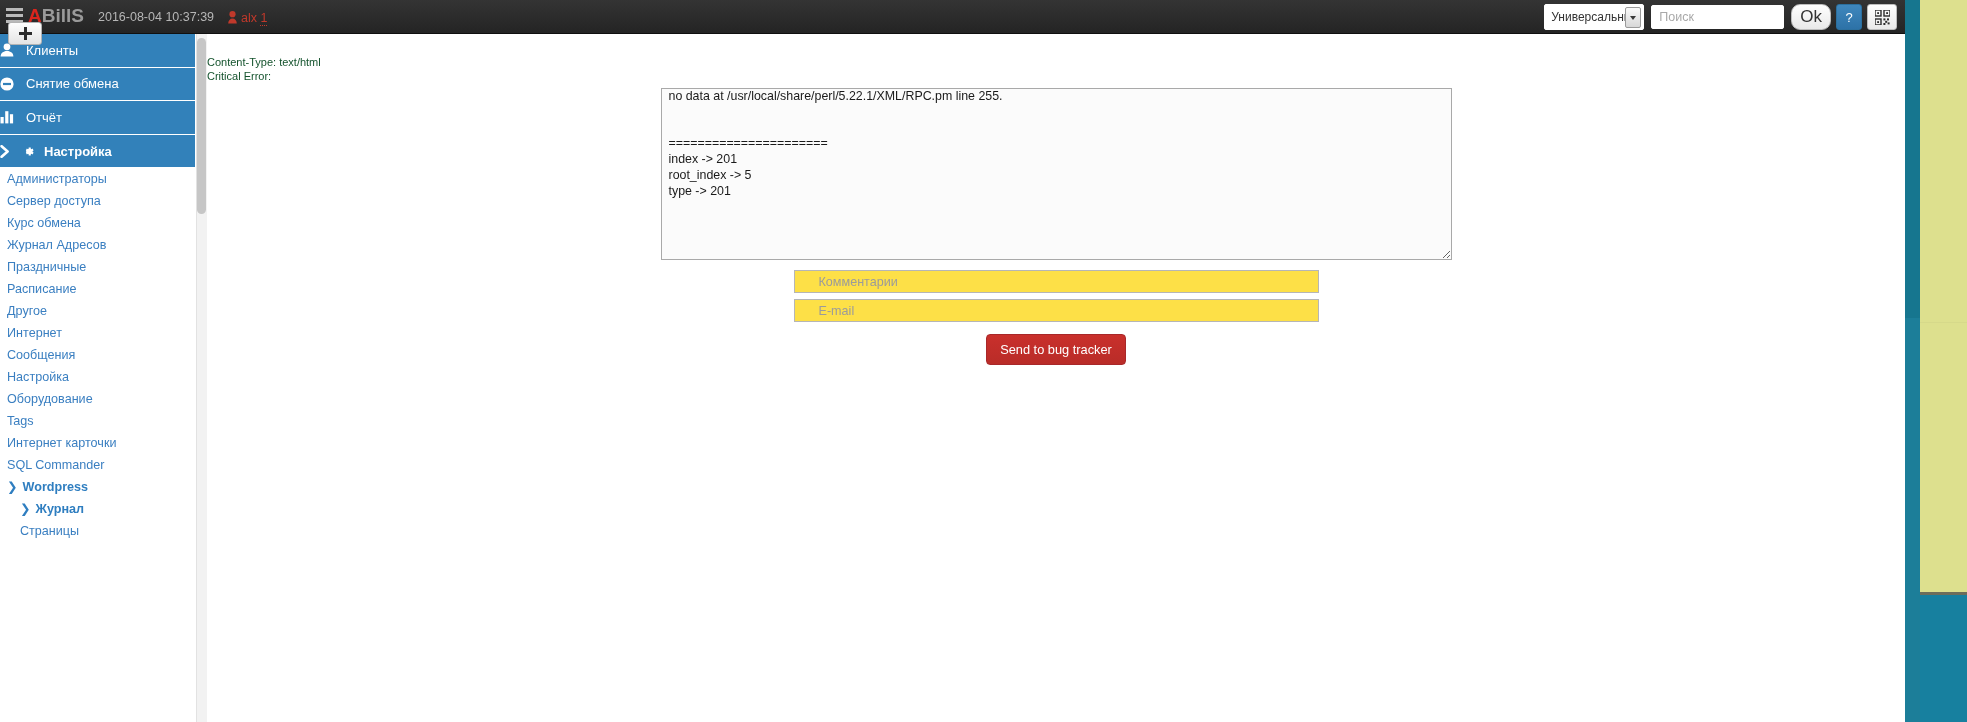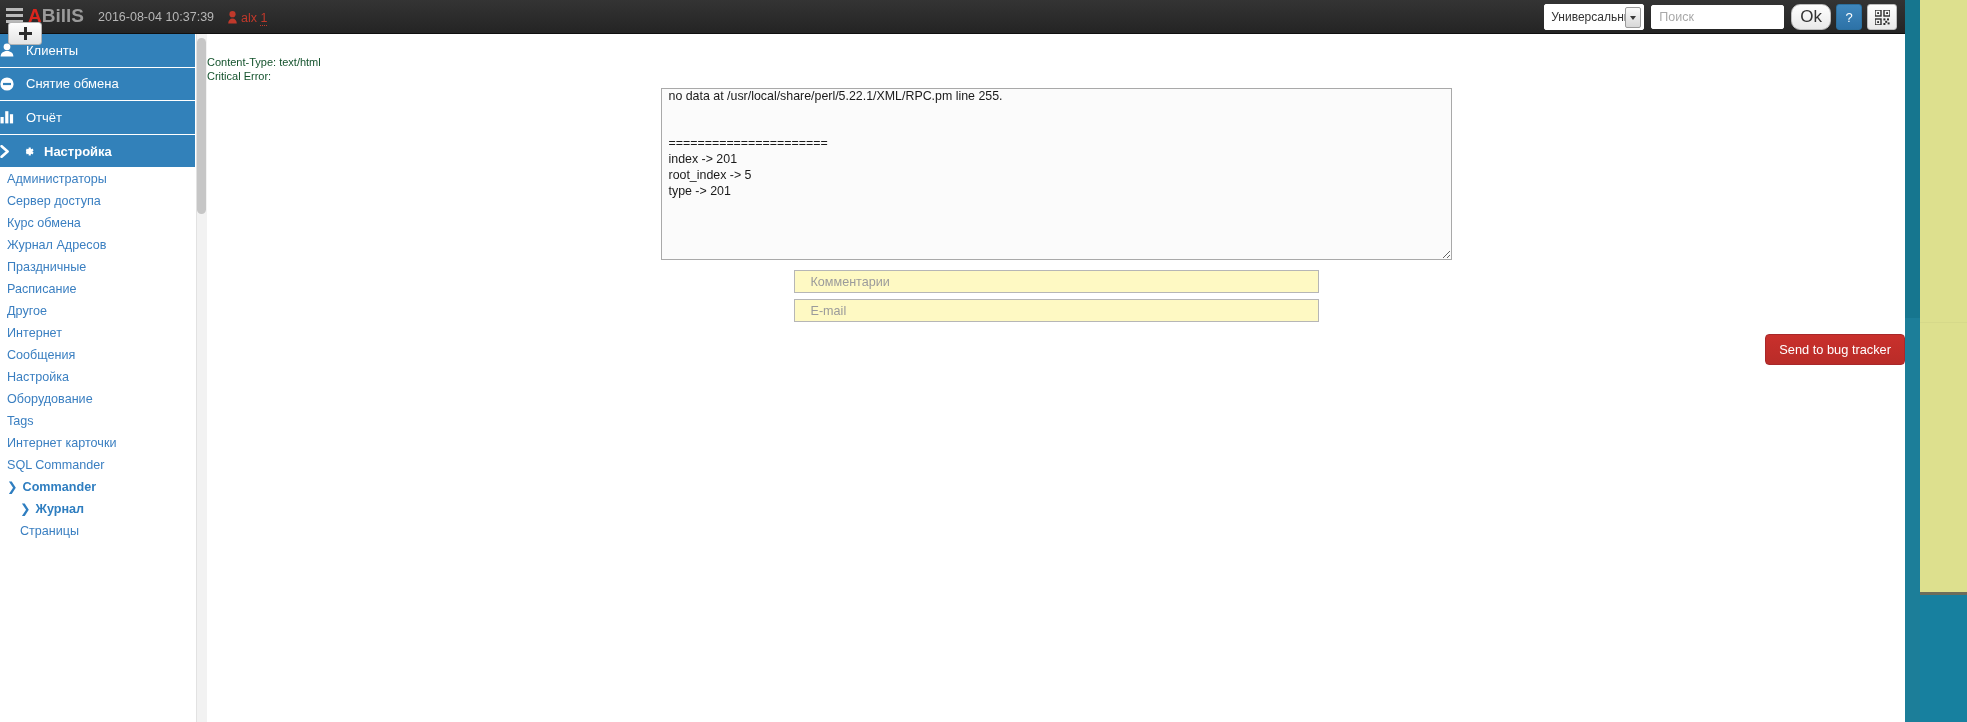--- a/index.html
+++ b/index.html
@@ -91,28 +91,28 @@
   .centerline{text-align:left;font-size:11px;color:#14532d;}
   #ct-line{margin-top:22px;}
   #err-line{margin-top:2px;}
 
   #errArea{display:block;margin:6px auto 0 auto;width:791px;height:172px;
     border:1px solid #a9a9a9;background:#fbfbfb;color:#1a1a1a;
     font-family:"Liberation Sans","DejaVu Sans",sans-serif;font-size:12.4px;line-height:15.8px;
     padding:0 7px;box-sizing:border-box;resize:vertical;overflow:hidden;white-space:pre;}
 
   .fieldrow{display:flex;justify-content:center;}
-  .txtinput{width:525px;height:23px;border:1px solid #b6b6b6;background:#fef9c3;
-    font-size:12.6px;color:#333;padding:0 16px;box-sizing:border-box;font-family:inherit;}
+  .txtinput{width:525px;height:23px;border:1px solid #b6b6b6;background:#fde047;
+    font-size:12.6px;color:#333;padding:0 24px;box-sizing:border-box;font-family:inherit;}
   .txtinput::placeholder{color:#9b9b9b;}
   #commentRow{margin-top:10px;}
   #notifyRow{margin-top:7px;text-align:center;font-size:12.6px;color:#1a1a1a;}
   #notifyRow input{vertical-align:-2px;margin:0 0 0 1px;}
   #emailRow{margin-top:6px;}
-  #sendRow{margin-top:12px;display:flex;justify-content:flex-end;}
+  #sendRow{margin-top:12px;display:flex;justify-content:center;}
   .btn-send{background:linear-gradient(#c9302c,#b92c28);border:1px solid #a8282a;border-radius:4px;
     color:#fff;font-size:12.8px;padding:7px 13px;cursor:pointer;font-family:inherit;}
 </style>
 </head>
 <body>
 
 <div id="desktop"></div>
 <div id="teal-strip"></div>
 <div id="teal-strip2"></div>
 <div id="khaki"></div>
@@ -230,21 +230,21 @@
         <a class="sublink"><span>Праздничные</span></a>
         <a class="sublink"><span>Расписание</span></a>
         <a class="sublink"><span>Другое</span></a>
         <a class="sublink"><span>Интернет</span></a>
         <a class="sublink"><span>Сообщения</span></a>
         <a class="sublink"><span>Настройка</span></a>
         <a class="sublink"><span>Оборудование</span></a>
         <a class="sublink"><span>Tags</span></a>
         <a class="sublink"><span>Интернет карточки</span></a>
         <a class="sublink"><span>SQL Commander</span></a>
-        <a class="sublink strong"><span class="chev">❯</span><span>Commander</span></a>
+        <a class="sublink strong"><span class="chev">❯</span><span>Wordpress</span></a>
         <a class="sublink strong indent"><span class="chev">❯</span><span>Журнал</span></a>
         <a class="sublink indent"><span>Страницы</span></a>
       </div>
   </div>
   <div id="sb-scroll"></div>
   <div id="sb-thumb"></div>
 
   <div id="main">
 
 

